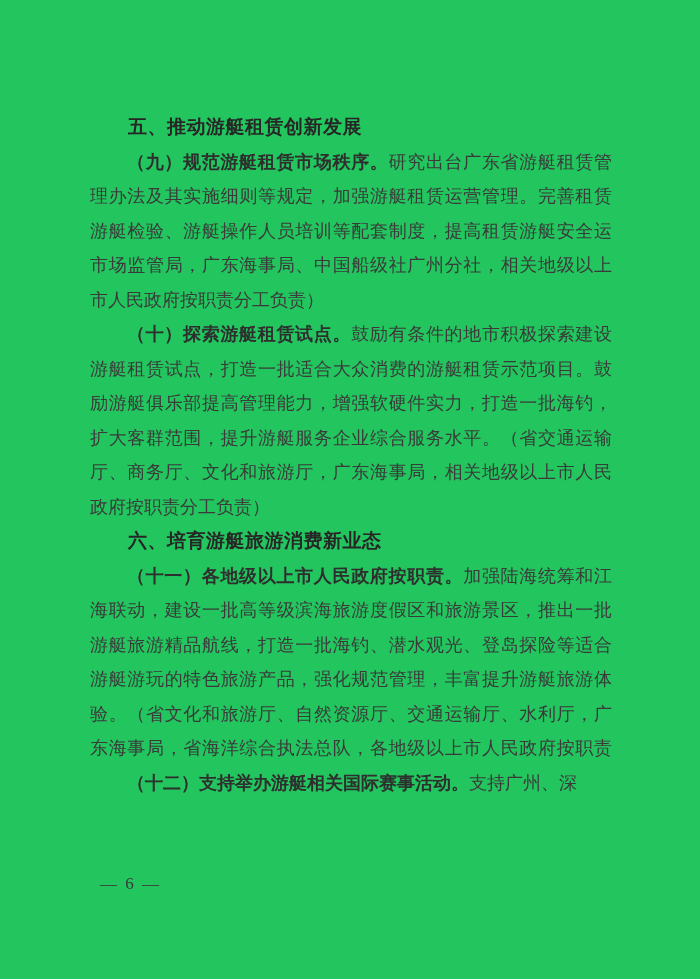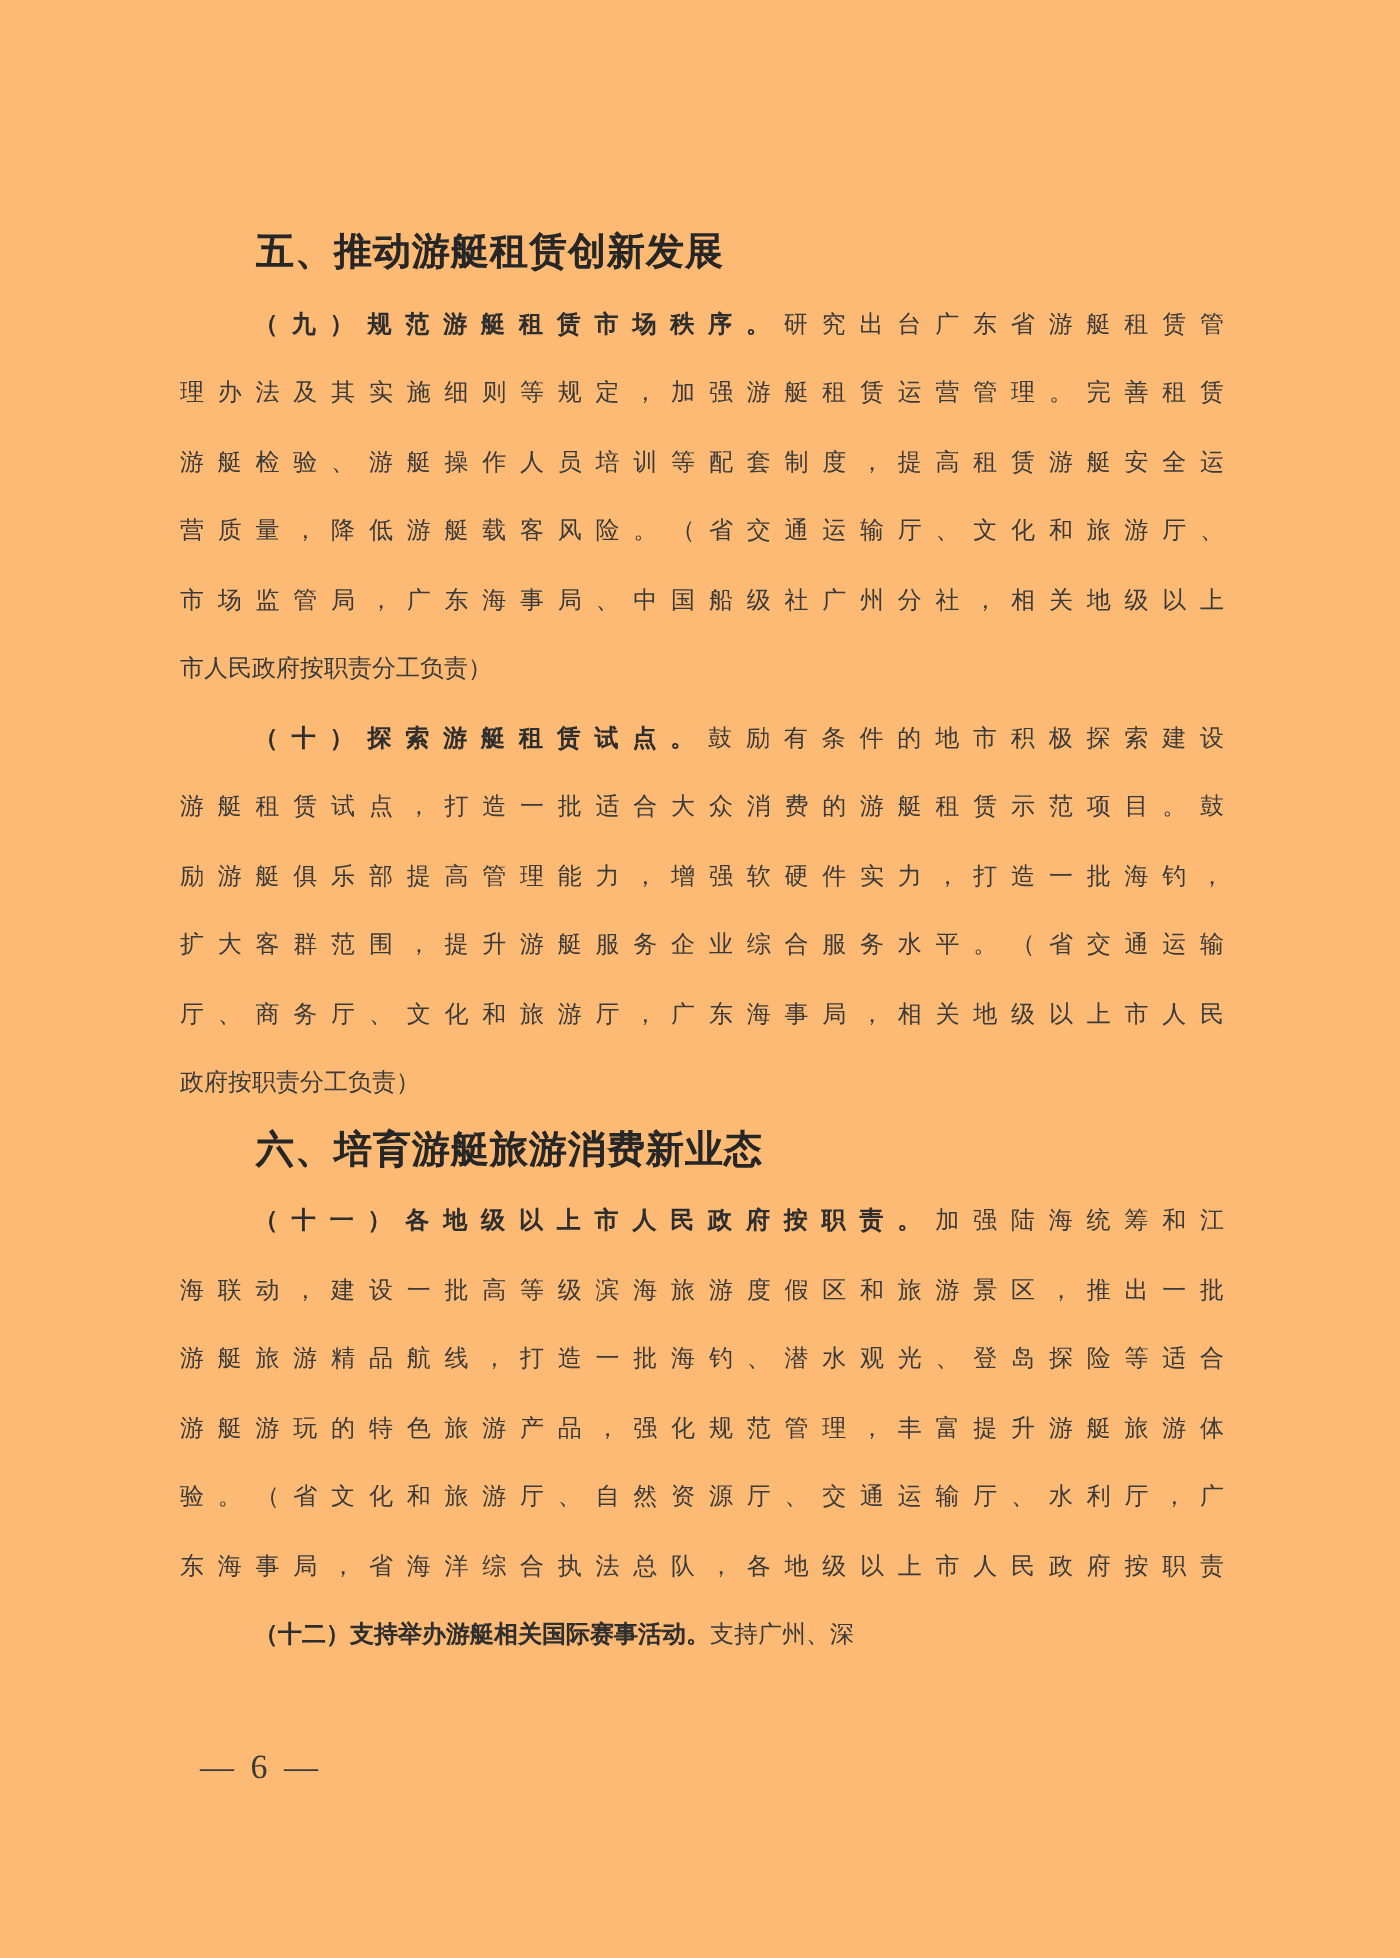--- a/index.html
+++ b/index.html
@@ -1,20 +1,20 @@
 <!DOCTYPE html>
 <html><head>
 <meta charset="utf-8">
 <style>
   html, body { margin: 0; padding: 0; }
   .page {
     position: relative;
     width: 700px;
     height: 979px;
-    background: #fdba74;
+    background: #22c55e;
     font-family: "Liberation Serif", "DejaVu Serif", serif;
     color: #3a3a3a;
     overflow: hidden;
   }
   .content {
     position: absolute;
     left: 90px;
     top: 110px;
     width: 522px;
   }
@@ -23,21 +23,21 @@
     font-weight: 700;
     color: #262626;
     font-size: 19px;
     line-height: 34.5px;
     padding-left: 38px;
     margin: 0;
     letter-spacing: 0.5px;
   }
   .para { margin: 0; }
   .line {
-    font-size: 12px;
+    font-size: 18px;
     line-height: 34.5px;
     margin: 0;
     text-align: justify;
     text-align-last: justify;
     text-justify: inter-character;
     color: #3a3a3a;
   }
   .line.first { padding-left: 37px; }
   .line.last { text-align-last: left; }
   .lead {
@@ -58,21 +58,20 @@
 
 <div class="page">
   <div class="content">
 
     <h2 class="sec-heading">五、推动游艇租赁创新发展</h2>
 
     <div class="para">
       <p class="line first"><span class="lead">（九）规范游艇租赁市场秩序。</span><span>研究出台广东省游艇租赁管</span></p>
       <p class="line"><span>理办法及其实施细则等规定，加强游艇租赁运营管理。完善租赁</span></p>
       <p class="line"><span>游艇检验、游艇操作人员培训等配套制度，提高租赁游艇安全运</span></p>
-      <p class="line"><span>营质量，降低游艇载客风险。（省交通运输厅、文化和旅游厅、</span></p>
       <p class="line"><span>市场监管局，广东海事局、中国船级社广州分社，相关地级以上</span></p>
       <p class="line last"><span>市人民政府按职责分工负责）</span></p>
     </div>
 
     <div class="para">
       <p class="line first"><span class="lead">（十）探索游艇租赁试点。</span><span>鼓励有条件的地市积极探索建设</span></p>
       <p class="line"><span>游艇租赁试点，打造一批适合大众消费的游艇租赁示范项目。鼓</span></p>
       <p class="line"><span>励游艇俱乐部提高管理能力，增强软硬件实力，打造一批海钓，</span></p>
       <p class="line"><span>扩大客群范围，提升游艇服务企业综合服务水平。（省交通运输</span></p>
       <p class="line"><span>厅、商务厅、文化和旅游厅，广东海事局，相关地级以上市人民</span></p>

